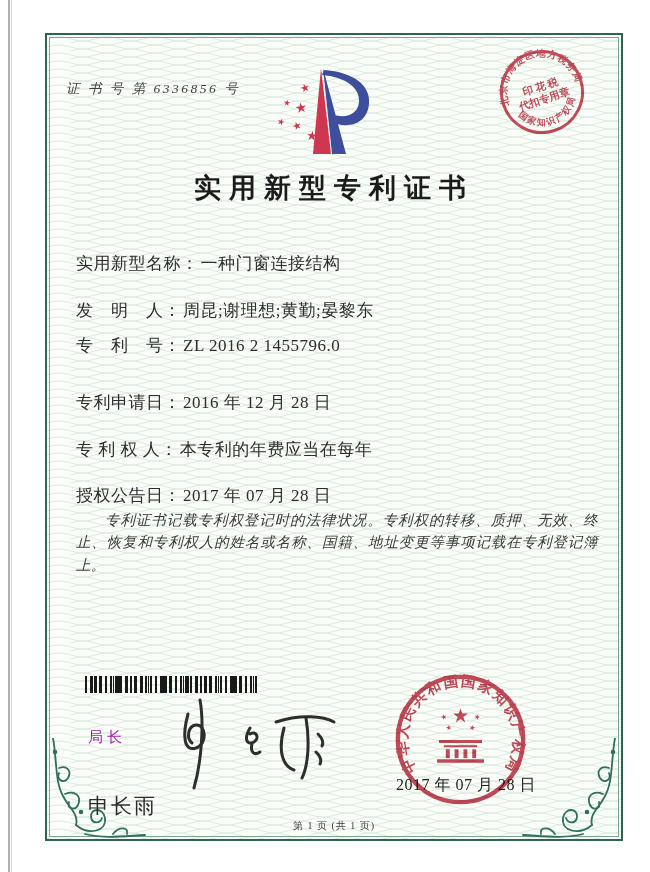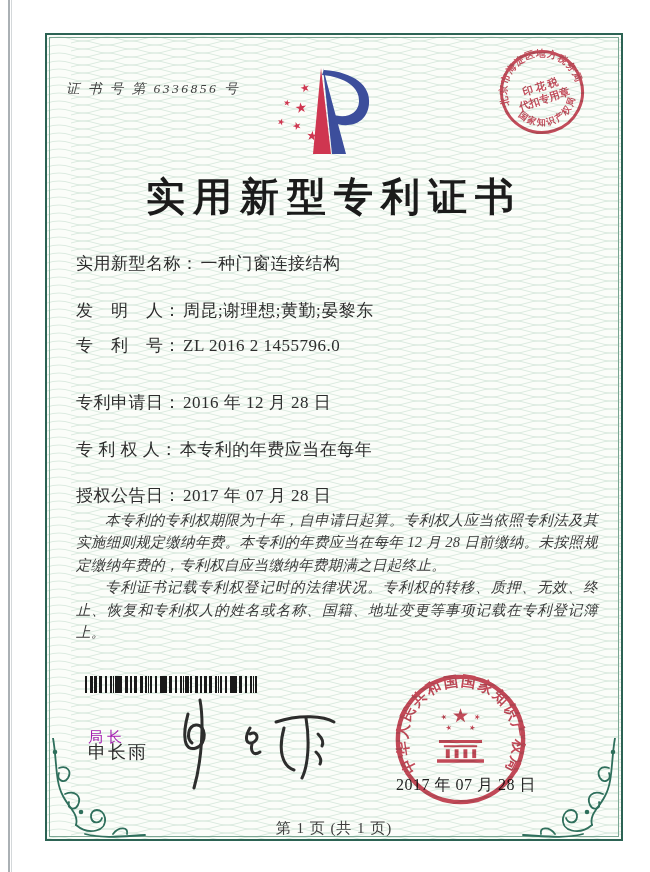--- a/index.html
+++ b/index.html
@@ -20,21 +20,21 @@
     position:absolute;left:2px;top:2px;right:2px;bottom:2px;
     border:1px solid #7aa693;box-sizing:border-box;
   }
   .guilloche{position:absolute;left:0;top:0;width:100%;height:100%;opacity:.65;}
 
   .abs{position:absolute;}
   .cert-number{left:66px;top:80px;font-size:13.5px;letter-spacing:2.5px;color:#3e3e3e;z-index:4;font-style:italic;}
   .logo{left:268px;top:62px;width:108px;height:100px;z-index:4;}
   .title{
     left:45px;top:170px;width:578px;text-align:center;
-    font-size:39px;font-weight:600;letter-spacing:8px;color:#1b1b1b;z-index:4;
+    font-size:27px;font-weight:600;letter-spacing:8px;color:#1b1b1b;z-index:4;
   }
   .field{position:absolute;left:76px;font-size:17px;letter-spacing:.5px;white-space:nowrap;z-index:4;color:#2d2d2d;}
   .f0{top:252px;} .f1{top:299px;} .f2{top:334px;} .f3{top:391px;} .f4{top:438px;} .f5{top:484px;}
   .field .lbl{display:inline-block;}
   .field .val{display:inline-block;margin-left:2px;}
 
   .body-text{
     left:76px;top:509px;width:522px;z-index:4;
     font-size:14.5px;line-height:22.4px;font-style:italic;
     text-align:justify;color:#3a3a3a;letter-spacing:.3px;
@@ -44,30 +44,30 @@
   .barcode{
     left:85px;top:676px;width:172px;height:17px;z-index:5;
     background:
       repeating-linear-gradient(90deg,#191919 0 2px,transparent 2px 5px),
       repeating-linear-gradient(90deg,#191919 0 1px,transparent 1px 7px),
       repeating-linear-gradient(90deg,transparent 0 9px,#191919 9px 12px,transparent 12px 23px);
   }
 
   .director-role{left:88px;top:728px;font-size:15px;letter-spacing:4px;z-index:4;
     font-family:"Liberation Sans","DejaVu Sans",sans-serif;color:#a21caf;}
-  .director-name{left:88px;top:740px;font-size:18px;letter-spacing:2px;z-index:4;
+  .director-name{left:88px;top:792px;font-size:21px;letter-spacing:2px;z-index:4;
     font-family:"Liberation Sans","DejaVu Sans",sans-serif;color:#2b2b2b;}
   .signature{left:158px;top:694px;width:195px;height:100px;z-index:4;}
 
   .seal-date{left:396px;top:775px;font-size:16px;letter-spacing:.5px;color:#1f1f1f;z-index:5;white-space:nowrap;}
   .grant-seal{left:392px;top:671px;width:137px;height:137px;z-index:6;mix-blend-mode:multiply;opacity:.92;}
   .tax-stamp{left:498px;top:48px;width:88px;height:88px;z-index:6;mix-blend-mode:multiply;opacity:.9;
     transform:rotate(-18deg);}
 
-  .footer{left:45px;top:819px;width:578px;text-align:center;font-size:15px;letter-spacing:1px;color:#3d3d3d;z-index:4;}
+  .footer{left:45px;top:819px;width:578px;text-align:center;font-size:10px;letter-spacing:1px;color:#3d3d3d;z-index:4;}
 
   .corner{z-index:3;}
   .corner-left{left:47px;top:738px;width:100px;height:103px;}
   .corner-right{left:521px;top:738px;width:100px;height:103px;}
 </style>
 </head>
 <body>
 
 <div class="photo-edge"></div>
 <div class="photo-edge2"></div>
@@ -141,21 +141,20 @@
   <span class="lbl">专利申请日：</span><span class="val">2016 年 12 月 28 日</span>
 </div>
 <div class="field f4">
   <span class="lbl">专 利 权 人：</span><span class="val">本专利的年费应当在每年</span>
 </div>
 <div class="field f5">
   <span class="lbl">授权公告日：</span><span class="val">2017 年 07 月 28 日</span>
 </div>
 
 <div class="abs body-text">
-  <p>本专利的专利权期限为十年，自申请日起算。专利权人应当依照专利法及其实施细则规定缴纳年费。本专利的年费应当在每年 12 月 28 日前缴纳。未按照规定缴纳年费的，专利权自应当缴纳年费期满之日起终止。</p>
   <p>专利证书记载专利权登记时的法律状况。专利权的转移、质押、无效、终止、恢复和专利权人的姓名或名称、国籍、地址变更等事项记载在专利登记簿上。</p>
 </div>
 
 <div class="abs barcode"></div>
 
 <div class="abs director-role">局长</div>
 <div class="abs director-name">申长雨</div>
 <svg class="abs signature" viewBox="0 0 195 100" xmlns="http://www.w3.org/2000/svg">
   <g fill="none" stroke="#181818" stroke-width="3" stroke-linecap="round" opacity=".9">
     <path d="M30 20 C24 42 26 58 38 54 C50 50 48 30 38 31 C30 32 28 44 34 49"></path>

